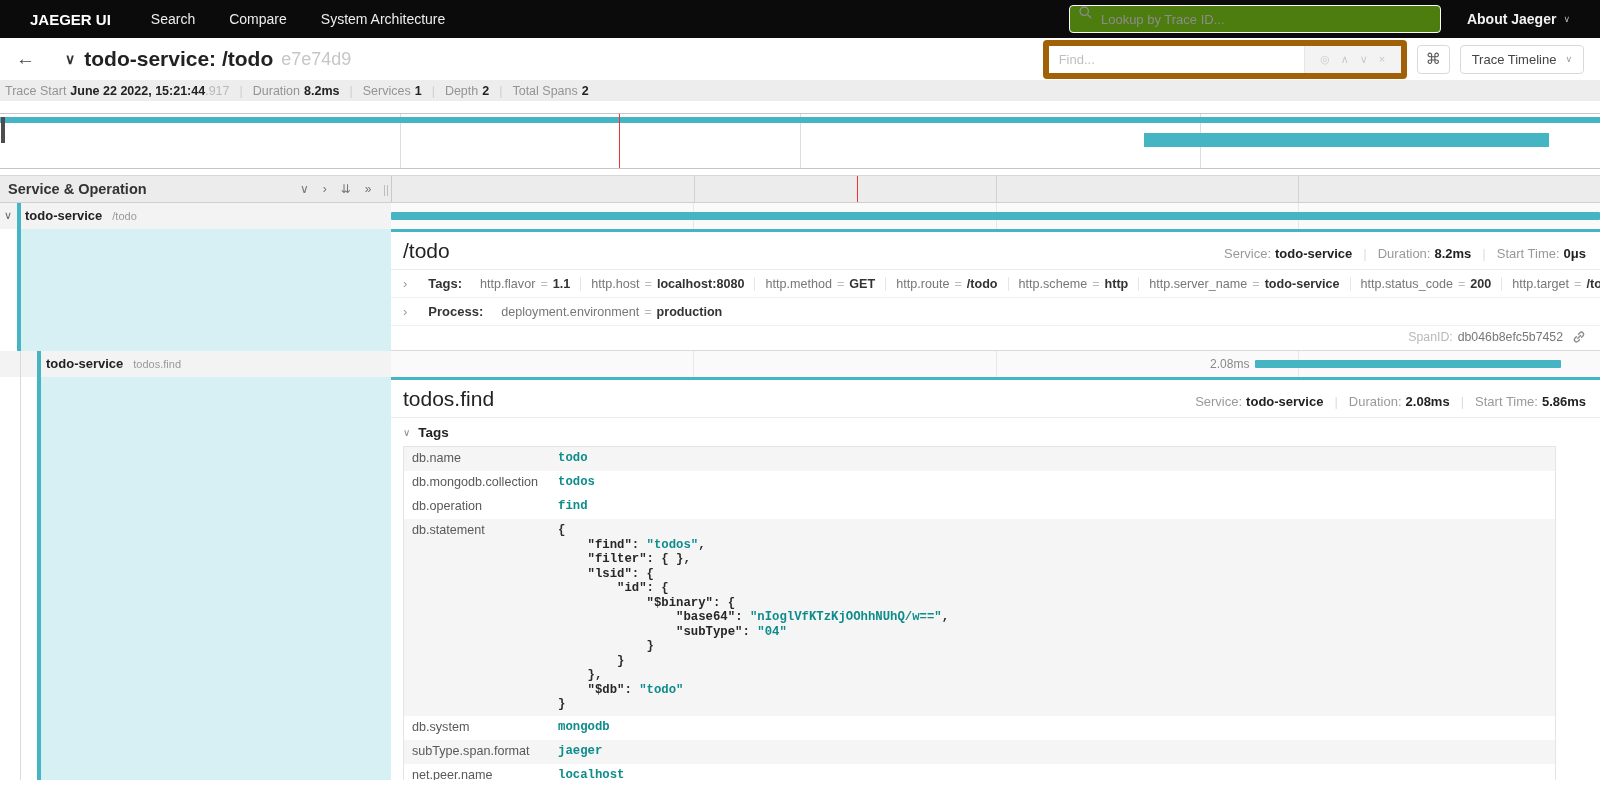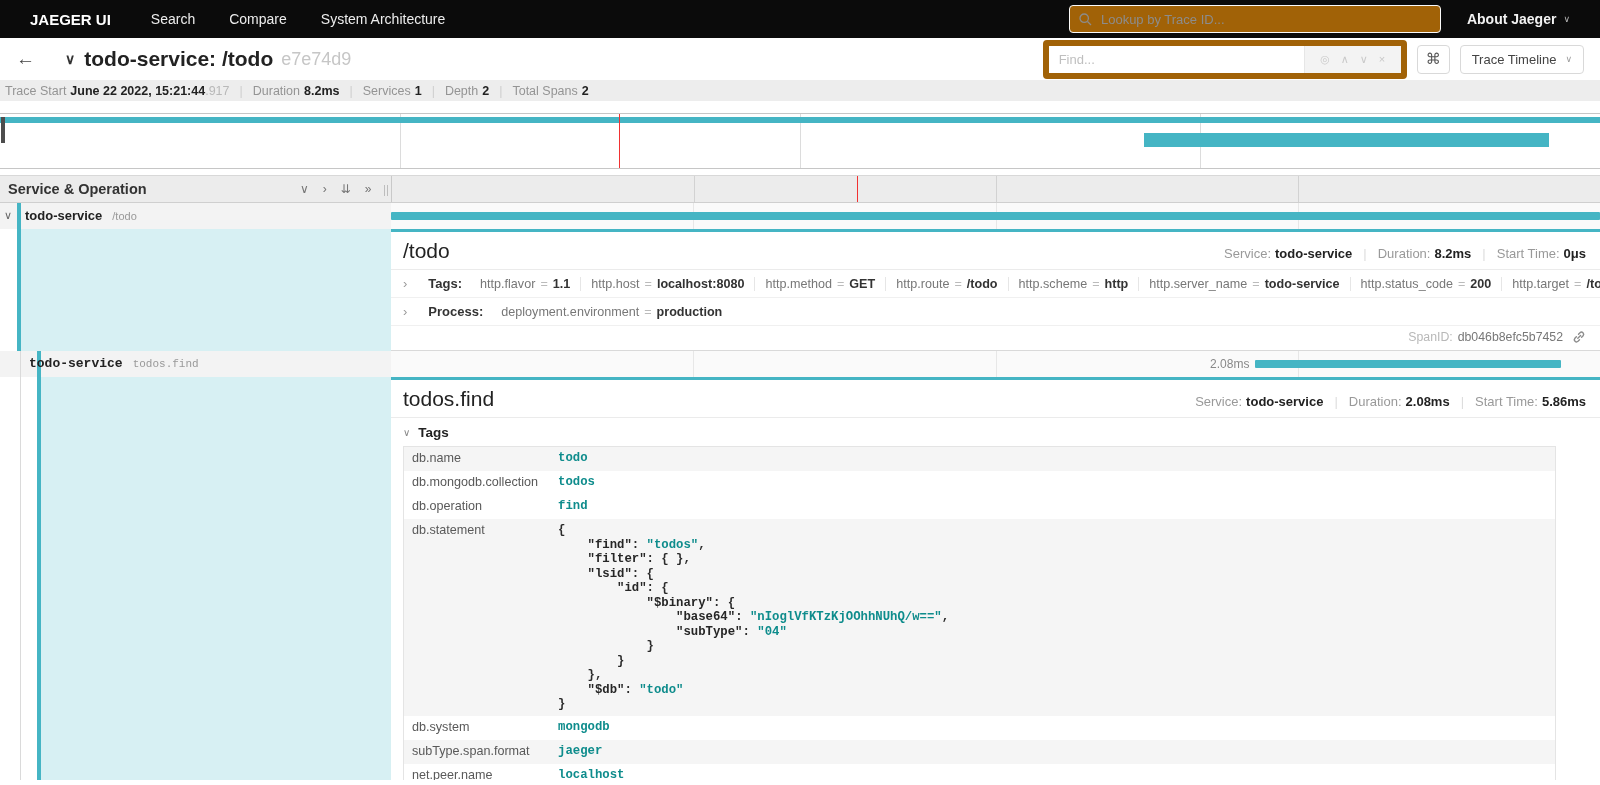--- a/index.html
+++ b/index.html
@@ -5,22 +5,22 @@
   html,body{margin:0;padding:0;background:#fff;}
   .app{position:relative;width:1600px;height:780px;overflow:hidden;background:#fff;
        font-family:"Liberation Sans",sans-serif;color:#333;}
 
   
   .topnav{position:absolute;top:0;left:0;right:0;height:38px;background:#0b0b0b;
           display:flex;align-items:center;}
   .brand{color:#fff;font-weight:700;font-size:15px;margin:0 40px 0 30px;}
   .navitem{color:#ededed;font-size:14px;margin-right:34px;cursor:pointer;}
   .nav-right{margin-left:auto;display:flex;align-items:center;}
-  .lookup{width:352px;height:26px;border:1px solid #fafafa;border-radius:4px;background:#a16207;
-          display:flex;align-items:center;padding:0 9px;}
+  .lookup{width:352px;height:26px;border:1px solid #fafafa;border-radius:4px;background:#4d7c0f;
+          display:flex;padding:0 9px;}
   .lookup input{flex:1;background:transparent;border:none;outline:none;color:#ddd;font-size:13px;
           font-family:"Liberation Sans",sans-serif;}
   .lookup input::placeholder{color:#8c8c8c;}
   .about{color:#f2f2f2;font-size:14px;font-weight:600;margin:0 30px 0 26px;display:flex;align-items:center;gap:7px;justify-content:space-between;}
   .about .caret{font-size:9px;color:#bbb;font-weight:400;}
 
   
   .titlebar{position:absolute;top:38px;left:0;right:0;height:42px;background:#fff;
             display:flex;align-items:center;border-bottom:1px solid #ededed;}
   .back{margin-left:16px;font-size:19px;color:#444;cursor:pointer;}
@@ -91,21 +91,21 @@
   .srow.r1{top:203px;} .srow.r2{top:351px;}
   .srow .name{position:absolute;left:0;width:391px;top:0;bottom:0;background:#f3f3f3;}
   .srow .tlr{position:absolute;left:391px;right:0;top:0;bottom:0;background:#fafafa;}
   .srow .tl-col{background:#e7e7e7;}
   .row-chevron{position:absolute;left:4px;top:6px;font-size:11px;color:#666;}
   .svc-marker{position:absolute;top:0;bottom:0;width:4px;background:#45b5c4;}
   .r1 .svc-marker{left:17px;}
   .r2 .svc-marker{left:37px;}
   .guide{position:absolute;top:0;bottom:0;left:20px;width:1px;background:#dadada;}
   .svc{position:absolute;top:5px;font-size:13px;font-weight:700;color:#222;}
-  .r1 .svc{left:25px;} .r2 .svc{left:29px;font-family:Liberation Mono, monospace;}
+  .r1 .svc{left:25px;} .r2 .svc{left:46px;}
   .op{font-weight:400;font-size:11px;color:#999;margin-left:10px;}
   .span-bar{position:absolute;top:9px;height:8px;background:#45b5c4;border-radius:1px;}
   .bar-dur{position:absolute;top:6px;font-size:12px;color:#888;}
 
   
   .detail{position:absolute;left:0;right:0;}
   .detail.d1{top:229px;height:122px;}
   .detail.d2{top:377px;height:408px;}
   .leftcol{position:absolute;left:0;top:0;bottom:0;width:391px;background:#fff;}
   .leftcol .accent{position:absolute;top:0;bottom:0;width:4px;background:#45b5c4;}

